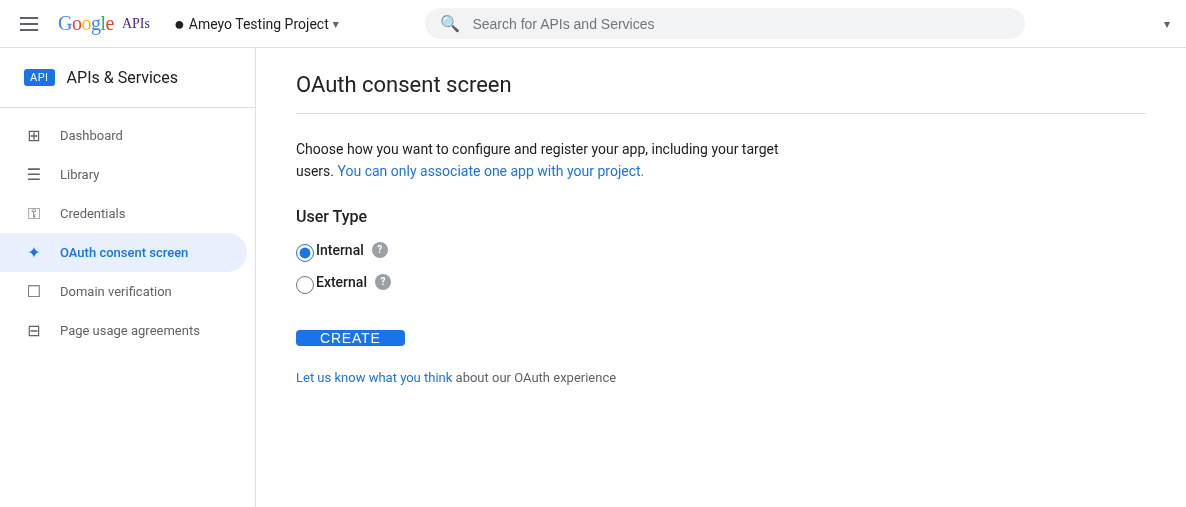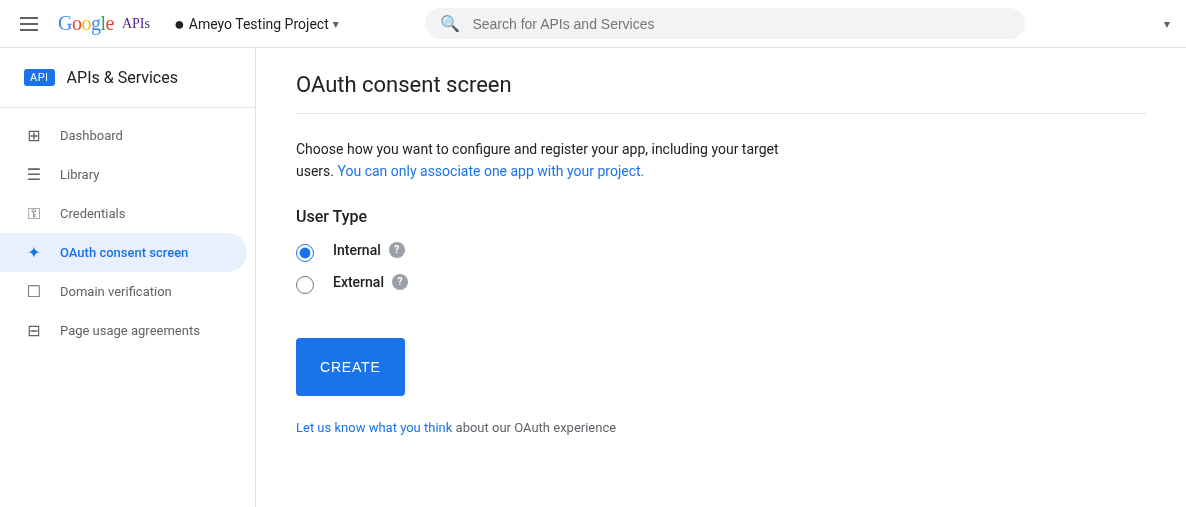--- a/index.html
+++ b/index.html
@@ -126,21 +126,21 @@
       font-size: 14px; color: #202124; line-height: 1.6;
       margin-bottom: 24px; max-width: 520px;
     }
     .description .link { color: #1a73e8; text-decoration: none; }
 
     .section-title {
       font-size: 16px; font-weight: 500; color: #202124; margin-bottom: 16px;
     }
 
     .radio-option {
-      display: flex; align-items: flex-start; gap: 19px; margin-bottom: 12px;
+      display: flex; align-items: flex-start; gap: 2px; margin-bottom: 12px;
     }
     .radio-input {
       margin-top: 2px; cursor: pointer;
       width: 18px; height: 18px;
       accent-color: #1a73e8;
       flex-shrink: 0;
     }
     .radio-label-group { display: flex; flex-direction: column; }
     .radio-label {
       display: flex; align-items: center; gap: 8px;
@@ -153,24 +153,24 @@
       font-size: 10px; font-weight: 700; cursor: pointer;
     }
     .radio-description {
       font-size: 13px; color: #5f6368; margin-top: 4px; margin-left: 30px;
       max-width: 460px; line-height: 1.5;
     }
 
     .create-button {
       background: #1a73e8; color: #fff;
       border: none; border-radius: 4px;
-      padding: 21px 24px;
+      padding: 0 24px;
       font-size: 14px; font-weight: 500;
       letter-spacing: 0.8px;
-      cursor: pointer; margin-top: 32px;
+      cursor: pointer; margin-top: 24px;
       text-transform: uppercase;
     }
 
     .feedback-link {
       margin-top: 24px; font-size: 13px; color: #5f6368;
     }
     .feedback-link a { color: #1a73e8; text-decoration: none; }
   </style>
 </head>
 <body>

